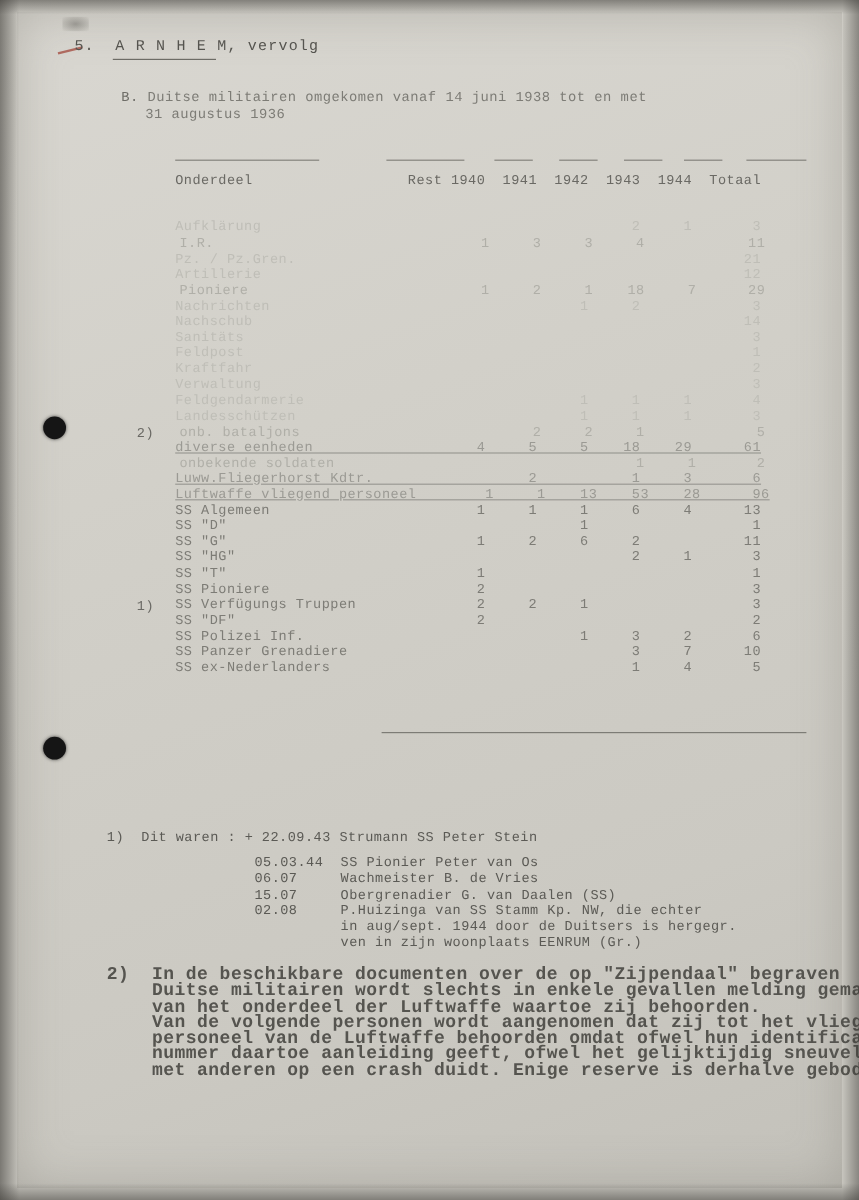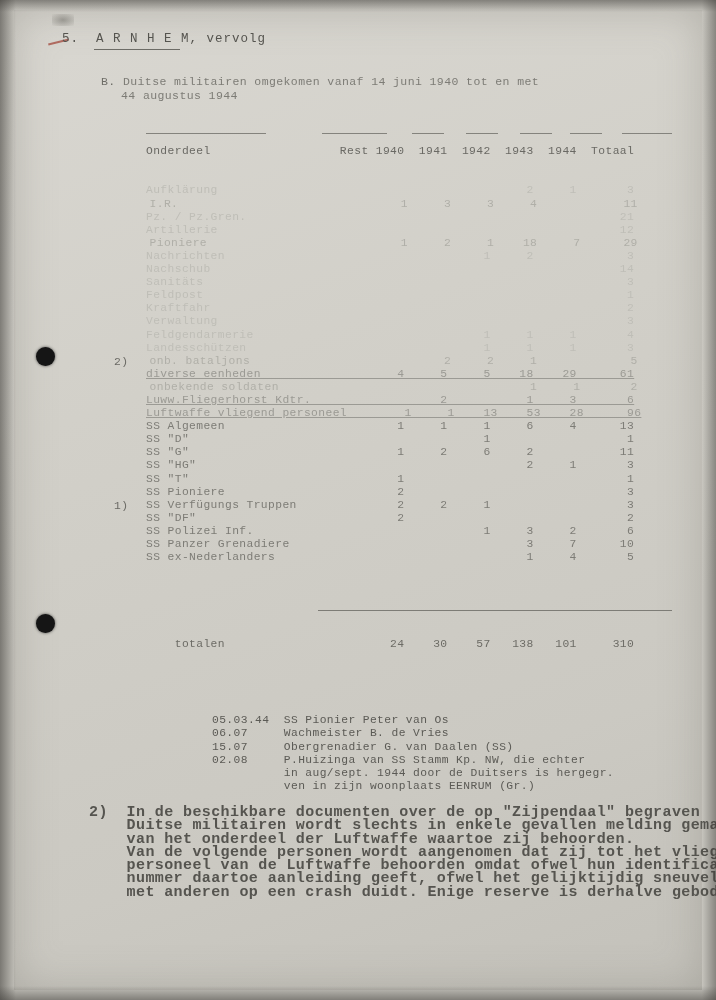--- a/index.html
+++ b/index.html
@@ -194,40 +194,40 @@
   <div class="doc">
 
     <div class="smudge"></div>
     <div class="red-mark"></div>
 
     <div class="title-line">
       <span>5.</span><span>&nbsp;&nbsp;</span><span>A R N H E M</span><span>, vervolg</span>
     </div>
     <div class="title-underline"></div>
 
-    <div class="sect-b"><span>B.</span><span class="mid"> </span><span class="mid">Duitse militairen omgekomen vanaf 14 juni 1940 tot en met</span>
-<span class="mid" style="padding-left:20px">44 augustus 1944</span></div>
+    <div class="sect-b"><span>B.</span><span class="mid"> </span><span class="mid">Duitse militairen omgekomen vanaf 14 juni 1938 tot en met</span>
+<span class="mid" style="padding-left:20px">31 augustus 1936</span></div>
 
     <div class="table">
       <div id="tbl-header" class="hdr rowline">Onderdeel                  Rest 1940  1941  1942  1943  1944  Totaal</div>
       <div id="tbl-body"><div class="rowline ghost">Aufklärung                                           2     1       3</div><div class="rowline vfaint">I.R.                               1     3     3     4            11</div><div class="rowline ghost">Pz. / Pz.Gren.                                                    21</div><div class="rowline ghost">Artillerie                                                        12</div><div class="rowline vfaint">Pioniere                           1     2     1    18     7      29</div><div class="rowline ghost">Nachrichten                                    1     2             3</div><div class="rowline ghost">Nachschub                                                         14</div><div class="rowline ghost">Sanitäts                                                           3</div><div class="rowline ghost">Feldpost                                                           1</div><div class="rowline ghost">Kraftfahr                                                          2</div><div class="rowline ghost">Verwaltung                                                         3</div><div class="rowline ghost">Feldgendarmerie                                1     1     1       4</div><div class="rowline ghost">Landesschützen                                 1     1     1       3</div><div class="rowline vfaint">onb. bataljons                           2     2     1             5</div><div class="rowline faint">diverse eenheden                   4     5     5    18    29      61</div><div class="rowline vfaint">onbekende soldaten                                   1     1       2</div><div class="rowline faint">Luww.Fliegerhorst Kdtr.                  2           1     3       6</div><div class="rowline faint">Luftwaffe vliegend personeel        1     1    13    53    28      96</div><div class="rowline mid">SS Algemeen                        1     1     1     6     4      13</div><div class="rowline mid">SS "D"                                         1                   1</div><div class="rowline mid">SS "G"                             1     2     6     2            11</div><div class="rowline mid">SS "HG"                                              2     1       3</div><div class="rowline mid">SS "T"                             1                               1</div><div class="rowline mid">SS Pioniere                        2                               3</div><div class="rowline mid">SS Verfügungs Truppen              2     2     1                   3</div><div class="rowline mid">SS "DF"                            2                               2</div><div class="rowline mid">SS Polizei Inf.                                1     3     2       6</div><div class="rowline mid">SS Panzer Grenadiere                                 3     7      10</div><div class="rowline mid">SS ex-Nederlanders                                   1     4       5</div></div>
     </div>
 
     <div class="hdr-rule" style="left:146px; top:133px; width:120px;"></div>
     <div class="hdr-rule" style="left:322px; top:133px; width:65px;"></div>
     <div class="hdr-rule" style="left:412px; top:133px; width:32px;"></div>
     <div class="hdr-rule" style="left:466px; top:133px; width:32px;"></div>
     <div class="hdr-rule" style="left:520px; top:133px; width:32px;"></div>
     <div class="hdr-rule" style="left:570px; top:133px; width:32px;"></div>
     <div class="hdr-rule" style="left:622px; top:133px; width:50px;"></div>
 
     <div class="rule-long"></div>
 
-    <div class="totals-row rowline" id="totals-row">    totalen                       24    30    57   138   101     310</div>
-
+
+    <div class="note1 rowline" id="note1">1)  Dit waren : + 22.09.43 Strumann SS Peter Stein</div>
     <div class="note1-list rowline" id="note1list">05.03.44  SS Pionier Peter van Os
 06.07     Wachmeister B. de Vries
 15.07     Obergrenadier G. van Daalen (SS)
 02.08     P.Huizinga van SS Stamm Kp. NW, die echter
           in aug/sept. 1944 door de Duitsers is hergegr.
           ven in zijn woonplaats EENRUM (Gr.)</div>
     <div class="note2 rowline" id="note2">2)  In de beschikbare documenten over de op "Zijpendaal" begraven
     Duitse militairen wordt slechts in enkele gevallen melding gemaakt
     van het onderdeel der Luftwaffe waartoe zij behoorden.
     Van de volgende personen wordt aangenomen dat zij tot het vliegend

